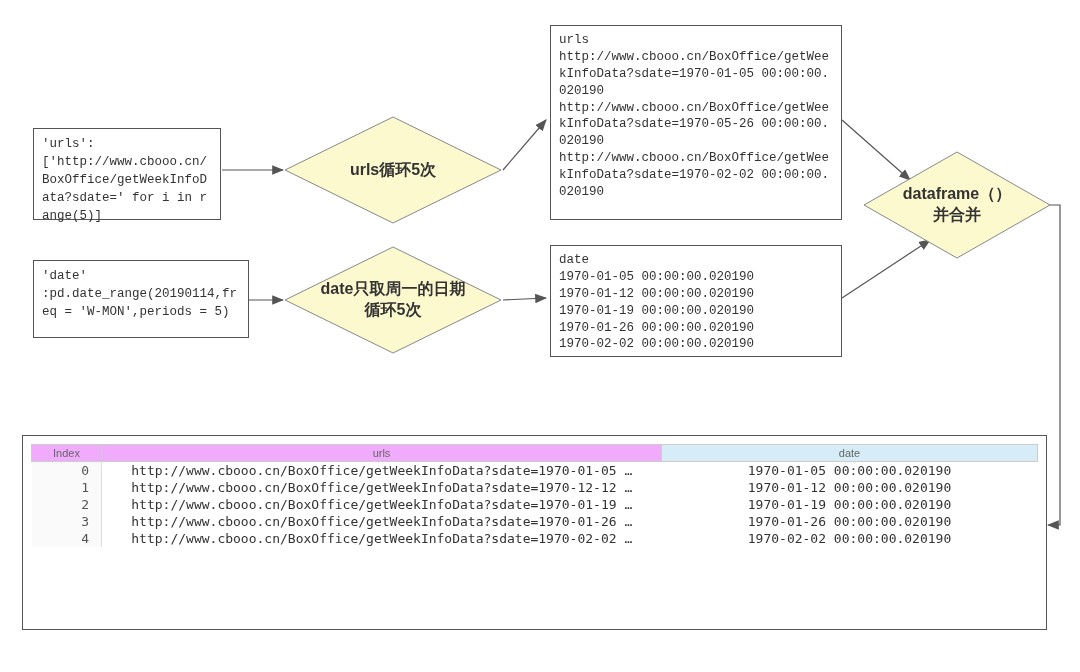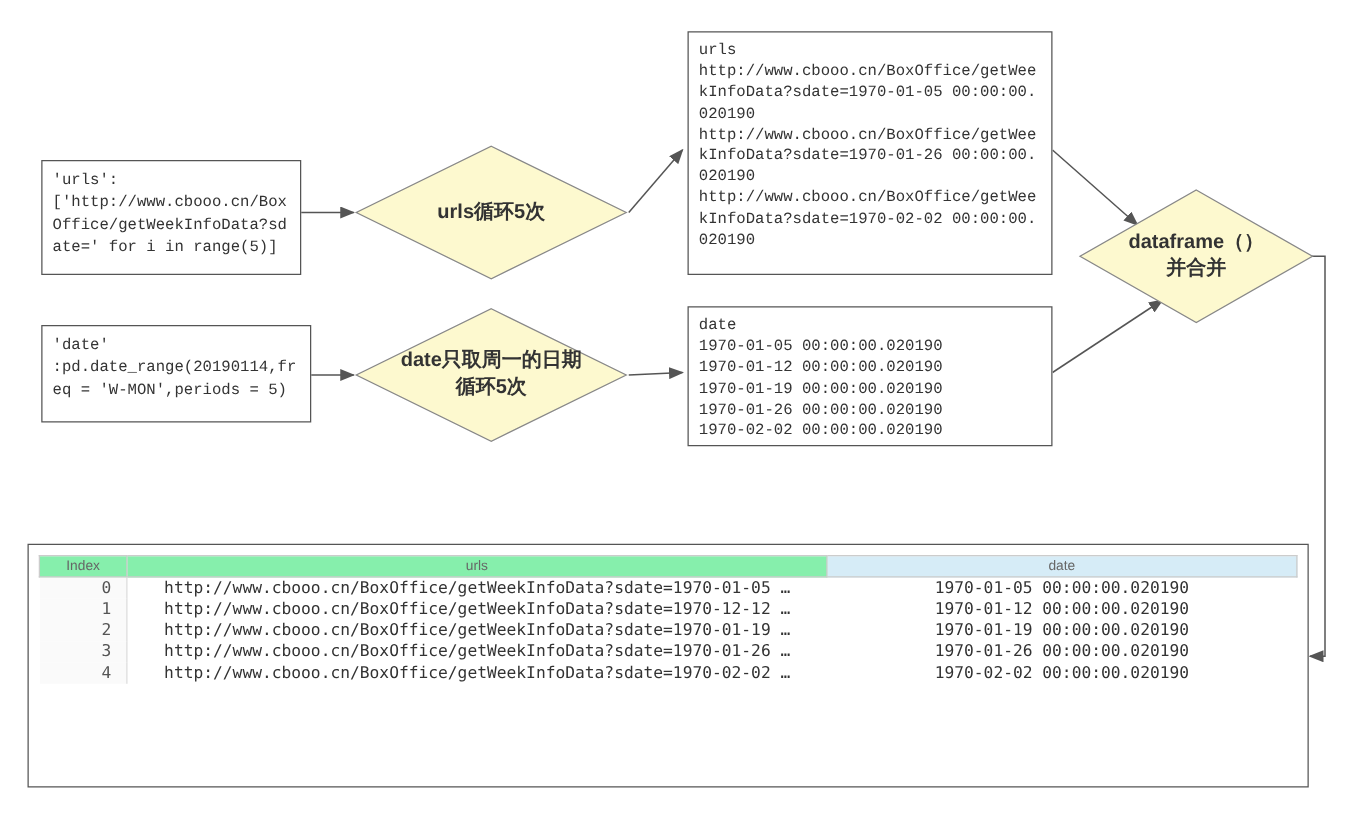--- a/index.html
+++ b/index.html
@@ -65,21 +65,21 @@
     width: 100%;
     font-family: Consolas, monospace;
     font-size: 13px;
   }
   th {
     font-weight: normal;
     font-size: 11px;
     color: #666;
     border: 1px solid #ccc;
     padding: 2px 4px;
-    background: #86efac;
+    background: #f0abfc;
     font-family: Arial, sans-serif;
   }
   th.sel { background: #d6ecf7; }
   td {
     padding: 1px 6px;
     white-space: nowrap;
     text-align: center;
   }
   td.idx {
     text-align: right;
@@ -108,21 +108,21 @@
 
   <line x1="503" y1="300" x2="546" y2="298" stroke="#555" stroke-width="1.2" marker-end="url(#ah)"></line>
 
   <line x1="842" y1="120" x2="910" y2="180" stroke="#555" stroke-width="1.2" marker-end="url(#ah)"></line>
 
   <line x1="842" y1="298" x2="930" y2="240" stroke="#555" stroke-width="1.2" marker-end="url(#ah)"></line>
 
   <polyline points="1040,205 1060,205 1060,525 1048,525" fill="none" stroke="#555" stroke-width="1.2" marker-end="url(#ah)"></polyline>
 </svg>
 
-<div class="box" style="left:33px; top:128px; width:208px; height:92px;">
+<div class="box" style="left:33px; top:128px; width:188px; height:92px;">
   <span class="mono" style="white-space:pre-wrap;">'urls':
 ['http://www.cbooo.cn/BoxOffice/getWeekInfoData?sdate=' for i in range(5)]</span>
 </div>
 
 <div class="box" style="left:33px; top:260px; width:216px; height:78px;">
   <span class="mono" style="white-space:pre-wrap;">'date'
 :pd.date_range(20190114,freq = 'W-MON',periods = 5)</span>
 </div>
 
 <div class="diamond" style="left:283px; top:115px;">
@@ -144,21 +144,21 @@
   <svg viewBox="0 0 190 110">
       <polygon points="95,2 188,55 95,108 2,55" fill="#fdf9cf" stroke="#888" stroke-width="1"></polygon>
     </svg>
   <div class="diamond-label" style="white-space:pre-wrap; padding:0 20px;">dataframe（）
 并合并</div>
 </div>
 
 <div class="box" style="left:550px; top:25px; width:292px; height:195px;">
   <div class="mono">urls</div>
   <div class="mono">http://www.cbooo.cn/BoxOffice/getWeekInfoData?sdate=1970-01-05 00:00:00.020190</div>
-  <div class="mono">http://www.cbooo.cn/BoxOffice/getWeekInfoData?sdate=1970-01-26 00:00:00.020190</div>
+  <div class="mono">http://www.cbooo.cn/BoxOffice/getWeekInfoData?sdate=1970-05-26 00:00:00.020190</div>
   <div class="mono">http://www.cbooo.cn/BoxOffice/getWeekInfoData?sdate=1970-02-02 00:00:00.020190</div>
 </div>
 
 <div class="box" style="left:550px; top:245px; width:292px; height:112px;">
   <div class="mono">date</div>
   <div class="mono">1970-01-05 00:00:00.020190</div>
   <div class="mono">1970-01-12 00:00:00.020190</div>
   <div class="mono">1970-01-19 00:00:00.020190</div>
   <div class="mono">1970-01-26 00:00:00.020190</div>
   <div class="mono">1970-02-02 00:00:00.020190</div>

